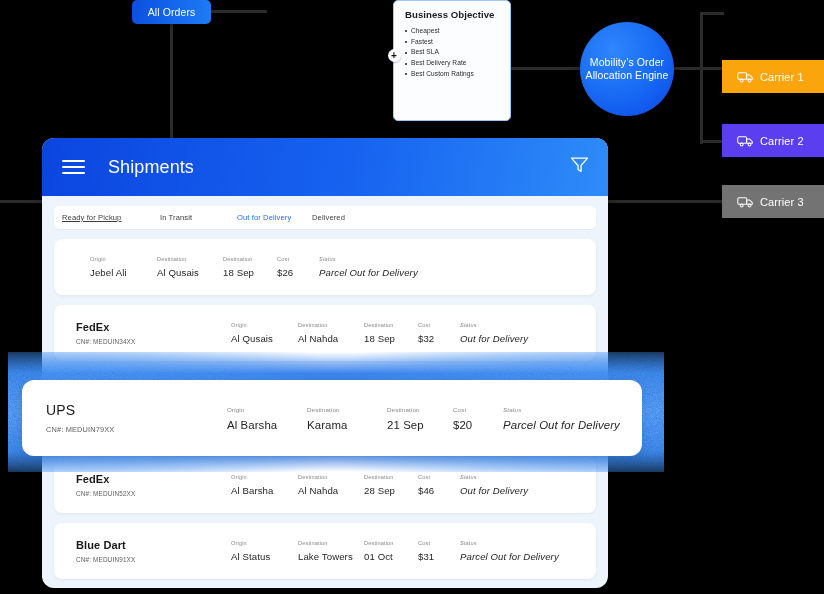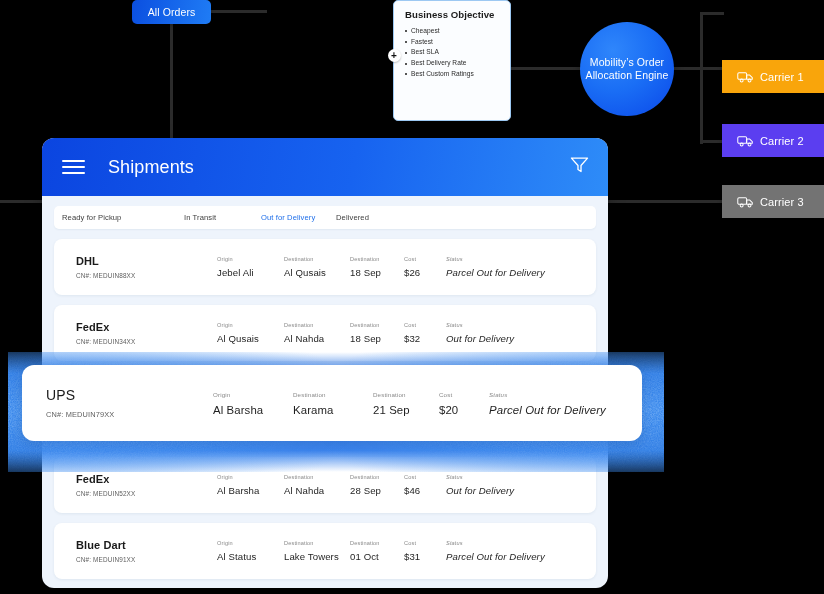--- a/index.html
+++ b/index.html
@@ -225,22 +225,22 @@
     gap: 0;
     box-shadow: 0 1px 2px rgba(20,50,90,.06);
   }
   .tab {
     font-size: 7.6px;
     color: #3d3d3d;
     letter-spacing: .1px;
     white-space: nowrap;
   }
   .tab.active { color: #1f6fea; }
-  .tab:nth-child(1) { width: 98px; }
-  .tab:nth-child(2) { width: 77px; margin-left: 24px; }
+  .tab:nth-child(1) { width: 98px; text-decoration: underline; }
+  .tab:nth-child(2) { width: 77px; }
   .tab:nth-child(3) { width: 75px; }
 
   #rows { margin-top: 10px; }
   .row {
     background: #ffffff;
     border-radius: 8px;
     height: 56px;
     margin-bottom: 10px;
     display: flex;
     align-items: center;
@@ -268,21 +268,21 @@
     color: #8a8a8a;
     letter-spacing: .15px;
     margin-bottom: 5px;
   }
   .cell-value {
     font-size: 9.6px;
     color: #1f1f1f;
     letter-spacing: .1px;
     white-space: nowrap;
   }
-  .c-origin { flex: 0 0 67px; }
+  .c-origin { flex: 0 0 67px; margin-left: 14px; }
   .c-dest   { flex: 0 0 66px; }
   .c-date   { flex: 0 0 54px; }
   .c-cost   { flex: 0 0 42px; }
   .c-status { flex: 1 1 auto; font-style: italic; }
 
   
   #highlight-wrap {
     position: absolute;
     left: 8px;
     top: 352px;
@@ -304,21 +304,21 @@
     position: absolute;
     left: 0; top: 0;
     width: 656px;
     height: 120px;
     opacity: .55;
     mix-blend-mode: screen;
   }
   #ups-row {
     position: absolute;
     left: 14px;
-    top: 13px;
+    top: 28px;
     width: 620px;
     height: 76px;
     background: #ffffff;
     border-radius: 12px;
     display: flex;
     align-items: center;
     padding: 0 16px 0 24px;
     box-sizing: border-box;
     box-shadow: 0 3px 12px rgba(10,40,90,.18);
   }
@@ -428,24 +428,20 @@
       <div id="tabs">
         <div class="tab">Ready for Pickup</div>
         <div class="tab">In Transit</div>
         <div class="tab active">Out for Delivery</div>
         <div class="tab">Delivered</div>
       </div>
 
       <div id="rows">
 
         <div class="row">
-          <div class="row-carrier">
-            <div class="carrier-name">DHL</div>
-            <div class="carrier-cn">CN#: MEDUIN88XX</div>
-          </div>
           <div class="cell c-origin">
             <div class="cell-label">Origin</div>
             <div class="cell-value">Jebel Ali</div>
           </div>
           <div class="cell c-dest">
             <div class="cell-label">Destination</div>
             <div class="cell-value">Al Qusais</div>
           </div>
           <div class="cell c-date">
             <div class="cell-label">Destination</div>

